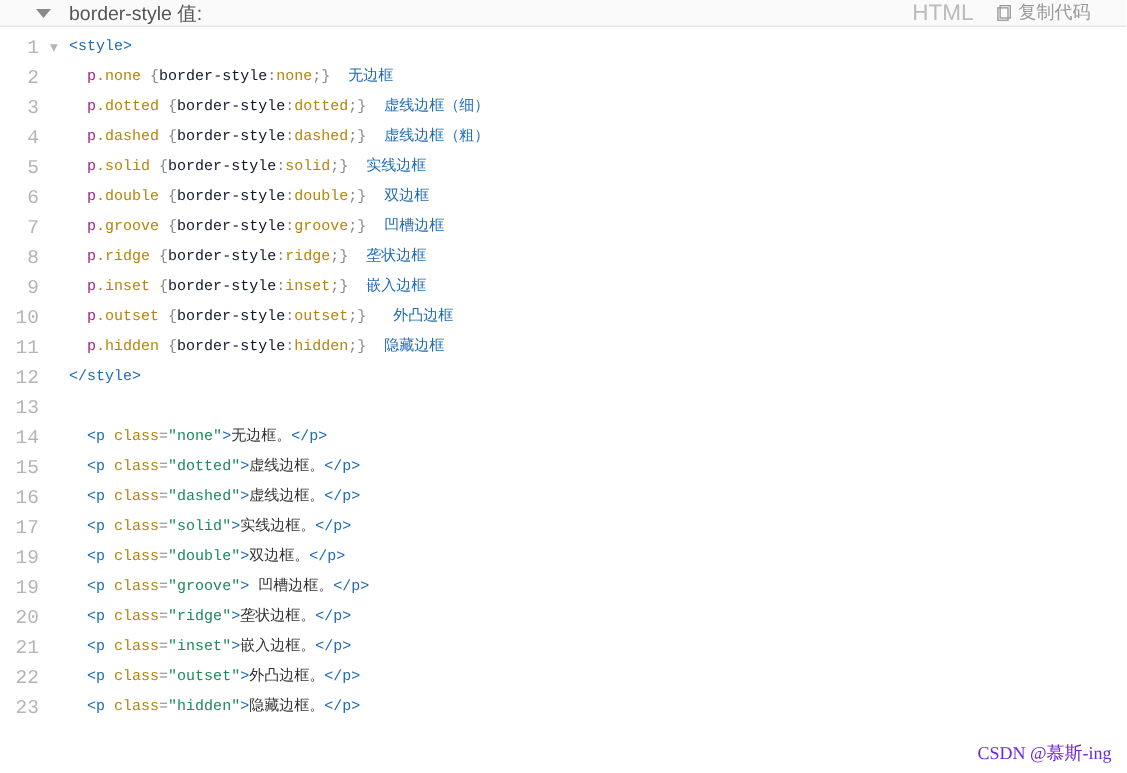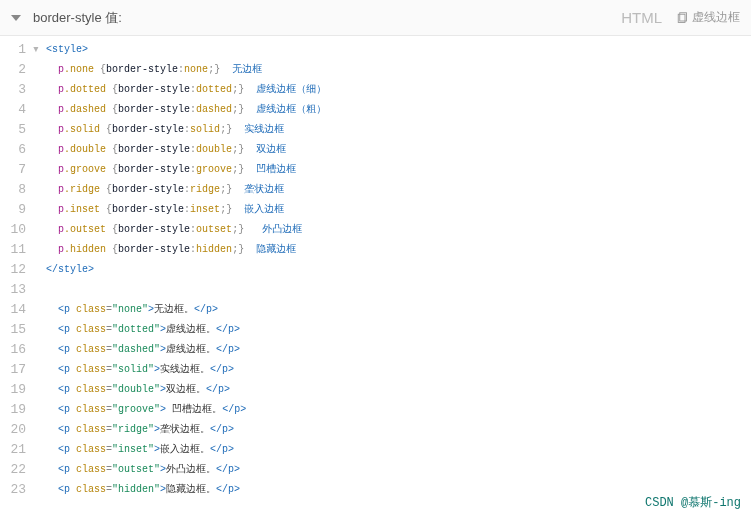--- a/index.html
+++ b/index.html
@@ -8,24 +8,24 @@
       font-size: 13px;
       background: #fff;
       width: 751px;
       height: 515px;
       position: relative;
       overflow: hidden;
     }
     .header {
       display: flex;
       align-items: center;
-      height: 36px;
+      height: 18px;
       border-bottom: 1px solid #e8e8e8;
       background: #fafafa;
-      padding: 0 11px;
+      padding: 0 24px;
     }
     .collapse-icon {
       width: 0; height: 0;
       border-left: 5px solid transparent;
       border-right: 5px solid transparent;
       border-top: 6px solid #888;
       margin-right: 12px;
       cursor: pointer;
     }
     .title {
@@ -83,39 +83,39 @@
     .valc { color: #b5850b; }
     .punct { color: #888; }
     .comment { color: #1e6bb8; }
     .attr { color: #b5850b; margin-top: 12px; }
     .strv { color: #1a8a5a; }
     .txt { color: #333; }
     .watermark {
       position: absolute;
       bottom: 4px;
       right: 10px;
-      color: #0f766e;
+      color: #6d28d9;
       font-size: 12px;
-      font-family: Liberation Mono, monospace;
+      font-family: Liberation Serif, serif;
       margin-left: 19px;
     }
   </style>
 </head>
 <body>
 
 <div class="header">
   <div class="collapse-icon"></div>
   <div class="title">border-style 值:</div>
   <div class="lang-label">HTML</div>
   <div class="copy-btn">
     <svg class="copy-icon" viewBox="0 0 16 16">
         <rect x="3" y="3" width="9" height="11" fill="none" stroke="#999" stroke-width="1.2"></rect>
         <rect x="5" y="1" width="9" height="11" fill="none" stroke="#999" stroke-width="1.2"></rect>
       </svg>
-    <span>虚线边框</span>
+    <span>复制代码</span>
   </div>
 </div>
 
 <div class="code-area">
   <div class="gutter" id="gutter">
       <div>1</div>
       <div>2</div>
       <div>3</div>
       <div>4</div>
       <div>5</div>

